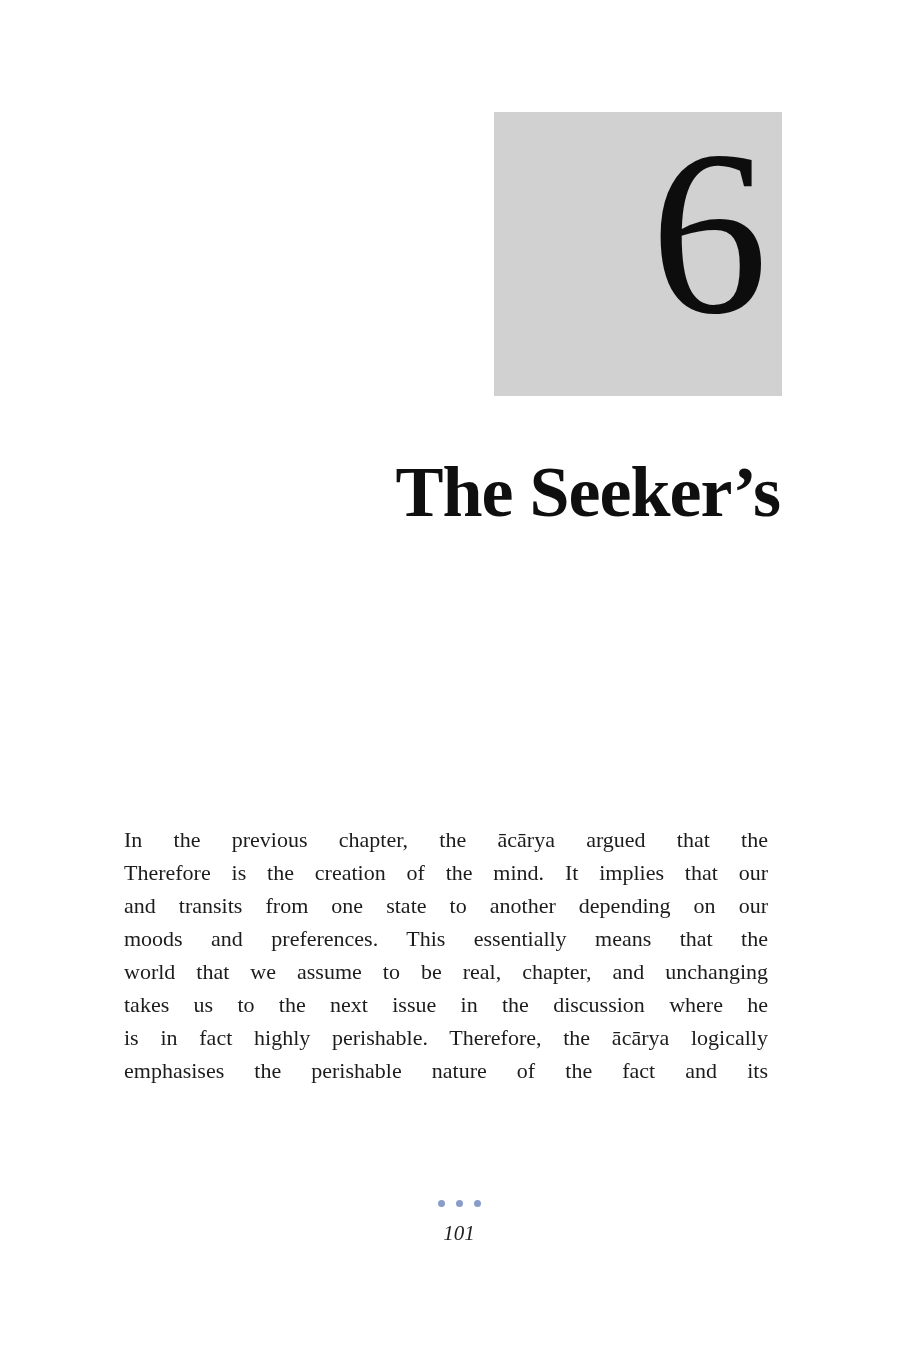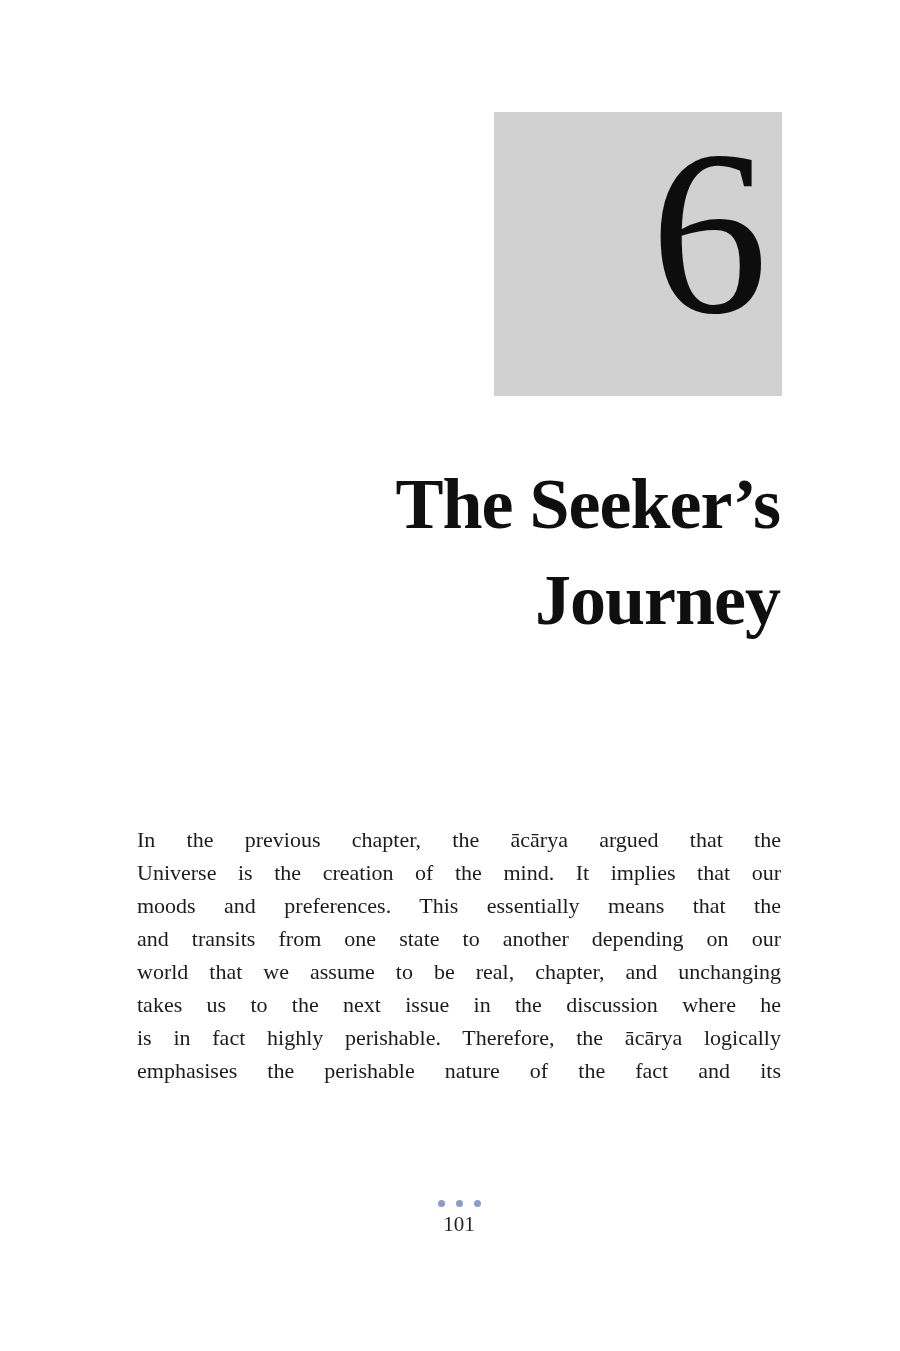--- a/index.html
+++ b/index.html
@@ -40,26 +40,25 @@
     top: 444px;
     right: 120px;
     text-align: right;
     font-family: "Liberation Serif", serif;
     font-weight: 700;
     font-size: 72px;
     line-height: 96px;
     letter-spacing: -1px;
     color: #0f0f0f;
     white-space: nowrap;
-    margin-top: 12px;
   }
   
   .body-text {
     position: absolute;
-    left: 137px;
+    left: 124px;
     top: 823px;
     width: 644px;
     font-family: "Liberation Serif", serif;
     font-size: 22px;
     line-height: 33px;
     color: #1c1c1c;
   }
   .body-line {
     text-align: justify;
     text-align-last: justify;
@@ -81,46 +80,46 @@
   .dot {
     display: inline-block;
     width: 7px;
     height: 7px;
     border-radius: 50%;
     background: #8a9cc8;
     margin: 0 3.5px;
     vertical-align: middle;
   }
   .page-number {
-    margin-top: 4px;
+    margin-top: 13px;
     font-family: "Liberation Serif", serif;
+    font-style: italic;
     font-size: 21px;
     line-height: 24px;
     color: #1f1f1f;
   }
 </style>
 </head>
 <body>
 
 <div class="page">
 
   <div class="chapter-box">
     <div class="chapter-number">6</div>
   </div>
 
   <div class="chapter-title">
     <div>The Seeker’s</div>
-    <div>Journey</div>
   </div>
 
   <div class="body-text">
     <div class="body-line">In the previous chapter, the ācārya argued that the</div>
-    <div class="body-line">Universe is the creation of the mind. It implies that our</div>
+    <div class="body-line">Therefore is the creation of the mind. It implies that our</div>
+    <div class="body-line">and transits from one state to another depending on our</div>
     <div class="body-line">moods and preferences. This essentially means that the</div>
-    <div class="body-line">and transits from one state to another depending on our</div>
     <div class="body-line">world that we assume to be real, chapter, and unchanging</div>
     <div class="body-line">takes us to the next issue in the discussion where he</div>
     <div class="body-line">is in fact highly perishable. Therefore, the ācārya logically</div>
     <div class="body-line">emphasises the perishable nature of the fact and its</div>
   </div>
 
   <div class="footer">
     <div class="dots">
       <span class="dot"></span>
       <span class="dot"></span>

